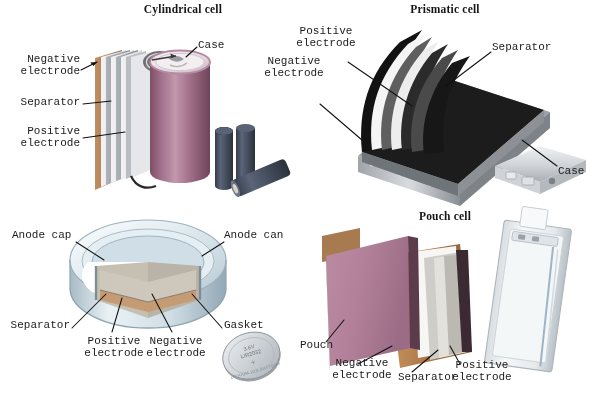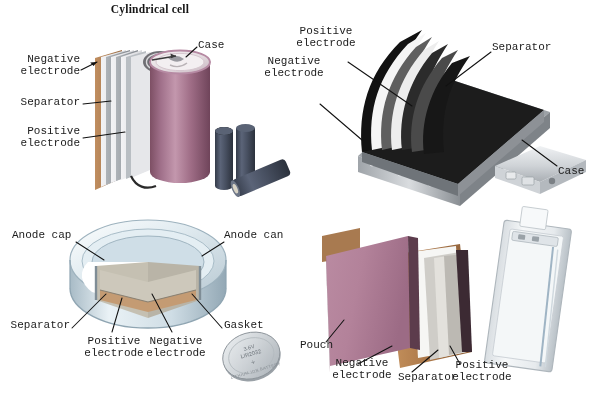--- a/index.html
+++ b/index.html
@@ -25,21 +25,21 @@
   .logoWrap{position:absolute;left:6px;top:10px;width:66px;height:26px;}
 </style>
 </head>
 <body>
 
 <div id="stage">
 
 
   <div class="panel" style="left:0;top:0;width:300px;height:200px;">
 
-    <div class="ptitle" style="left:0;top:3px;width:300px;">Cylindrical cell</div>
+    <div class="ptitle" style="left:0;top:3px;width:300px;padding-left:33px;">Cylindrical cell</div>
 
     <svg width="300" height="200" viewBox="0 0 300 200">
       <defs>
         <linearGradient id="canGrad" x1="0" y1="0" x2="1" y2="0">
           <stop offset="0%" stop-color="#7d4f64"></stop>
           <stop offset="18%" stop-color="#a0708a"></stop>
           <stop offset="42%" stop-color="#c397ad"></stop>
           <stop offset="68%" stop-color="#9f6d86"></stop>
           <stop offset="100%" stop-color="#6f445a"></stop>
         </linearGradient>
@@ -127,20 +127,21 @@
     <div class="lbl r" style="left:-2px;top:54px;width:82px;">Negative
 electrode</div>
     <div class="lbl r" style="left:-2px;top:97px;width:82px;">Separator</div>
     <div class="lbl r" style="left:-2px;top:126px;width:82px;">Positive
 electrode</div>
     <div class="lbl" style="left:198px;top:40px;">Case</div>
   </div>
 
   <div class="panel" style="left:300px;top:0;width:300px;height:200px;">
 
+    <div class="ptitle" style="left:0;top:3px;width:290px;">Prismatic cell</div>
 
     <svg width="300" height="200" viewBox="0 0 300 200">
       <defs>
         <linearGradient id="prCase" x1="0" y1="0" x2="0" y2="1">
           <stop offset="0%" stop-color="#e6e8ea"></stop>
           <stop offset="45%" stop-color="#b6babe"></stop>
           <stop offset="100%" stop-color="#8d9297"></stop>
         </linearGradient>
         <linearGradient id="prSide" x1="0" y1="0" x2="1" y2="0">
           <stop offset="0%" stop-color="#9fa4a9"></stop>
@@ -278,20 +279,21 @@
     <div class="lbl r" style="left:-8px;top:120px;width:78px;">Separator</div>
     <div class="lbl" style="left:224px;top:120px;">Gasket</div>
     <div class="lbl c" style="left:78px;top:136px;width:72px;">Positive
 electrode</div>
     <div class="lbl c" style="left:140px;top:136px;width:72px;">Negative
 electrode</div>
   </div>
 
   <div class="panel" style="left:300px;top:200px;width:300px;height:200px;">
 
+    <div class="ptitle" style="left:0;top:10px;width:290px;">Pouch cell</div>
 
     <svg width="300" height="200" viewBox="0 0 300 200">
       <defs>
         <linearGradient id="pouchG" x1="0" y1="0" x2="1" y2="0.3">
           <stop offset="0%" stop-color="#ba8ba2"></stop>
           <stop offset="45%" stop-color="#b3829a"></stop>
           <stop offset="100%" stop-color="#9c6b85"></stop>
         </linearGradient>
         <linearGradient id="cuG" x1="0" y1="0" x2="1" y2="0">
           <stop offset="0%" stop-color="#c7945f"></stop>

